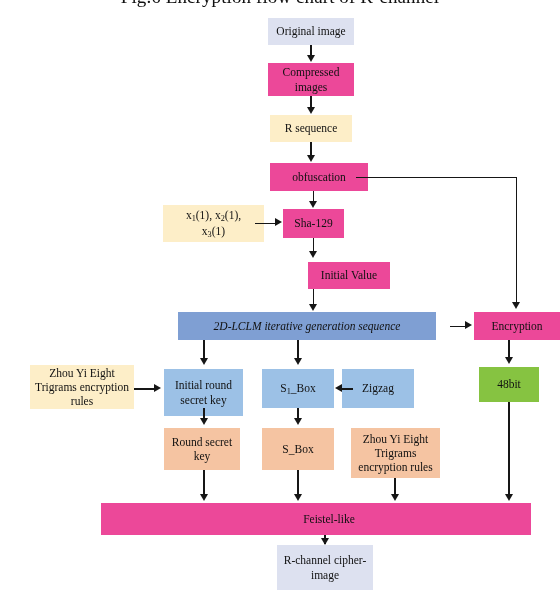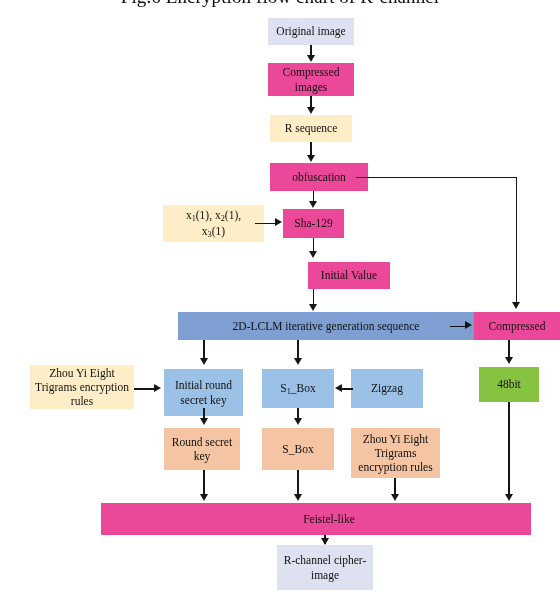--- a/index.html
+++ b/index.html
@@ -113,45 +113,45 @@
 </div>
 
 <div class="node c-gray" style="left:283px; top:209px; width:61px; height:29px;">
   <span>Sha-129</span>
 </div>
 
 <div class="node c-gray" style="left:272px; top:262px; width:82px; height:27px;margin-left:36px;">
   <span>Initial Value</span>
 </div>
 
-<div class="node c-blue" style="left:178px; top:312px; width:296px; height:28px;">
+<div class="node c-blue" style="left:178px; top:312px; width:258px; height:28px;font-style:italic;">
   <span>2D-LCLM iterative generation sequence</span>
 </div>
 
 <div class="node c-gray" style="left:474px; top:312px; width:86px; height:28px;">
-  <span>Compressed</span>
+  <span>Encryption</span>
 </div>
 
 <div class="node c-green" style="left:479px; top:367px; width:60px; height:35px;">
   <span>48bit</span>
 </div>
 
 <div class="node c-cream" style="left:30px; top:365px; width:104px; height:44px;">
   <span>Zhou Yi Eight Trigrams encryption rules</span>
 </div>
 
 <div class="node c-lblue" style="left:164px; top:369px; width:79px; height:47px;">
   <span>Initial round secret key</span>
 </div>
 
 <div class="node c-lblue" style="left:262px; top:369px; width:72px; height:39px;">
   <span>S<sub>1</sub>_Box</span>
 </div>
 
-<div class="node c-lblue" style="left:351px; top:369px; width:72px; height:39px;">
+<div class="node c-lblue" style="left:342px; top:369px; width:72px; height:39px;">
   <span>Zigzag</span>
 </div>
 
 <div class="node c-peach" style="left:164px; top:428px; width:76px; height:42px;">
   <span>Round secret key</span>
 </div>
 
 <div class="node c-peach" style="left:262px; top:428px; width:72px; height:42px;">
   <span>S_Box</span>
 </div>

